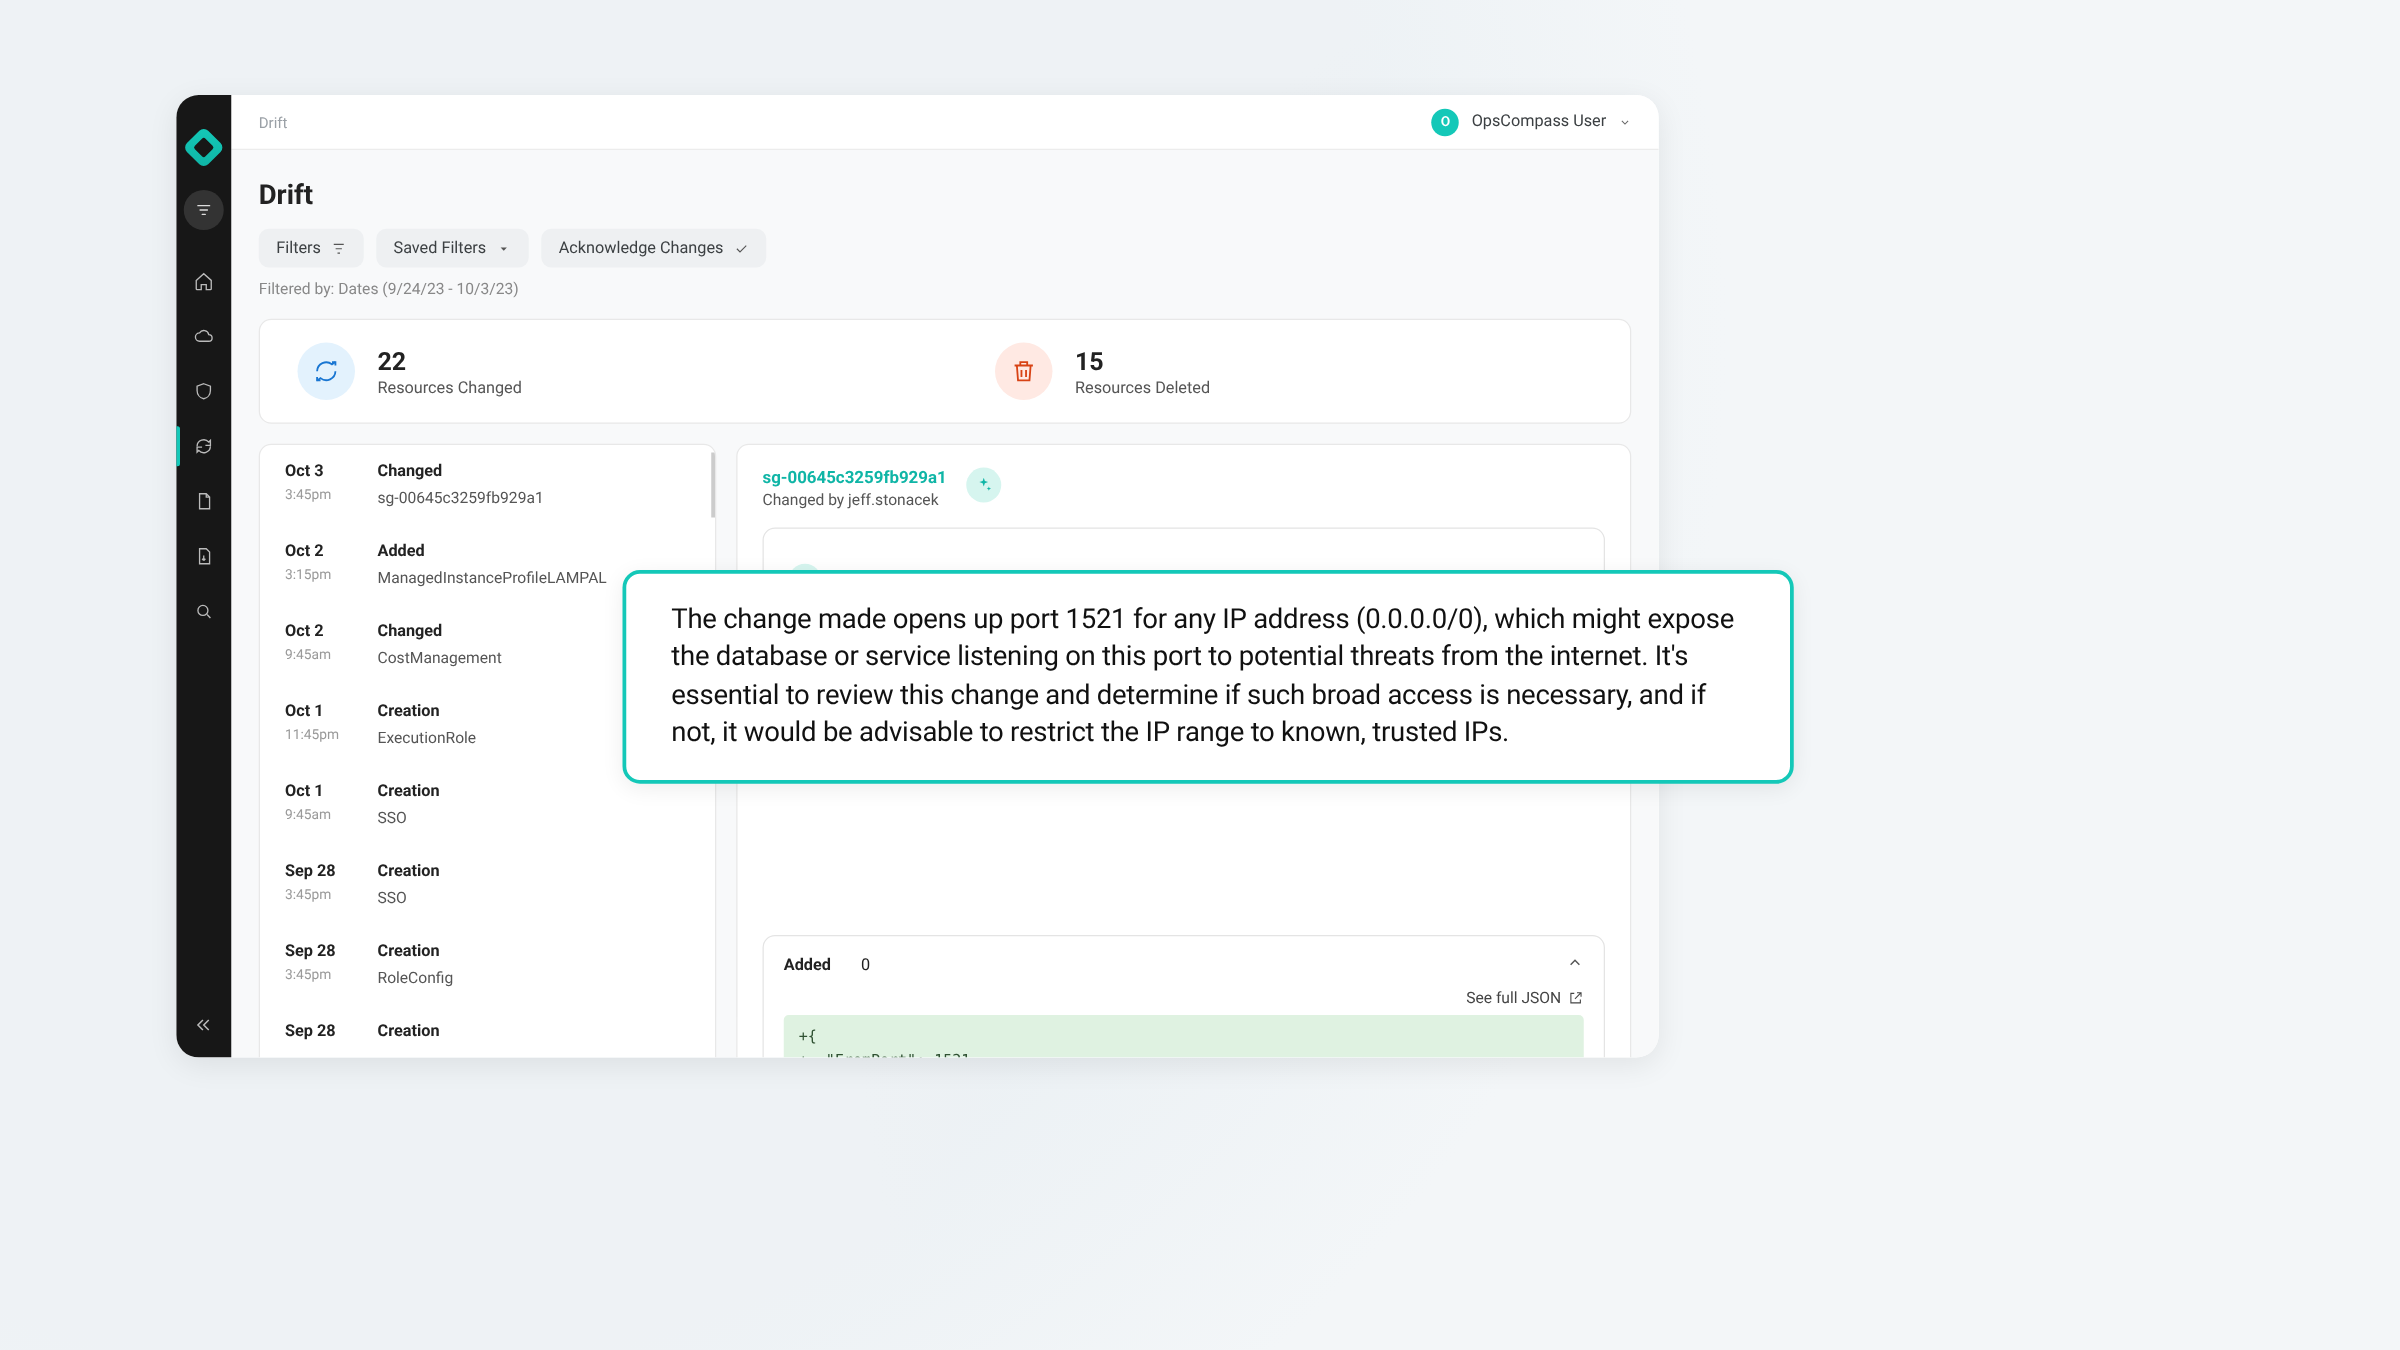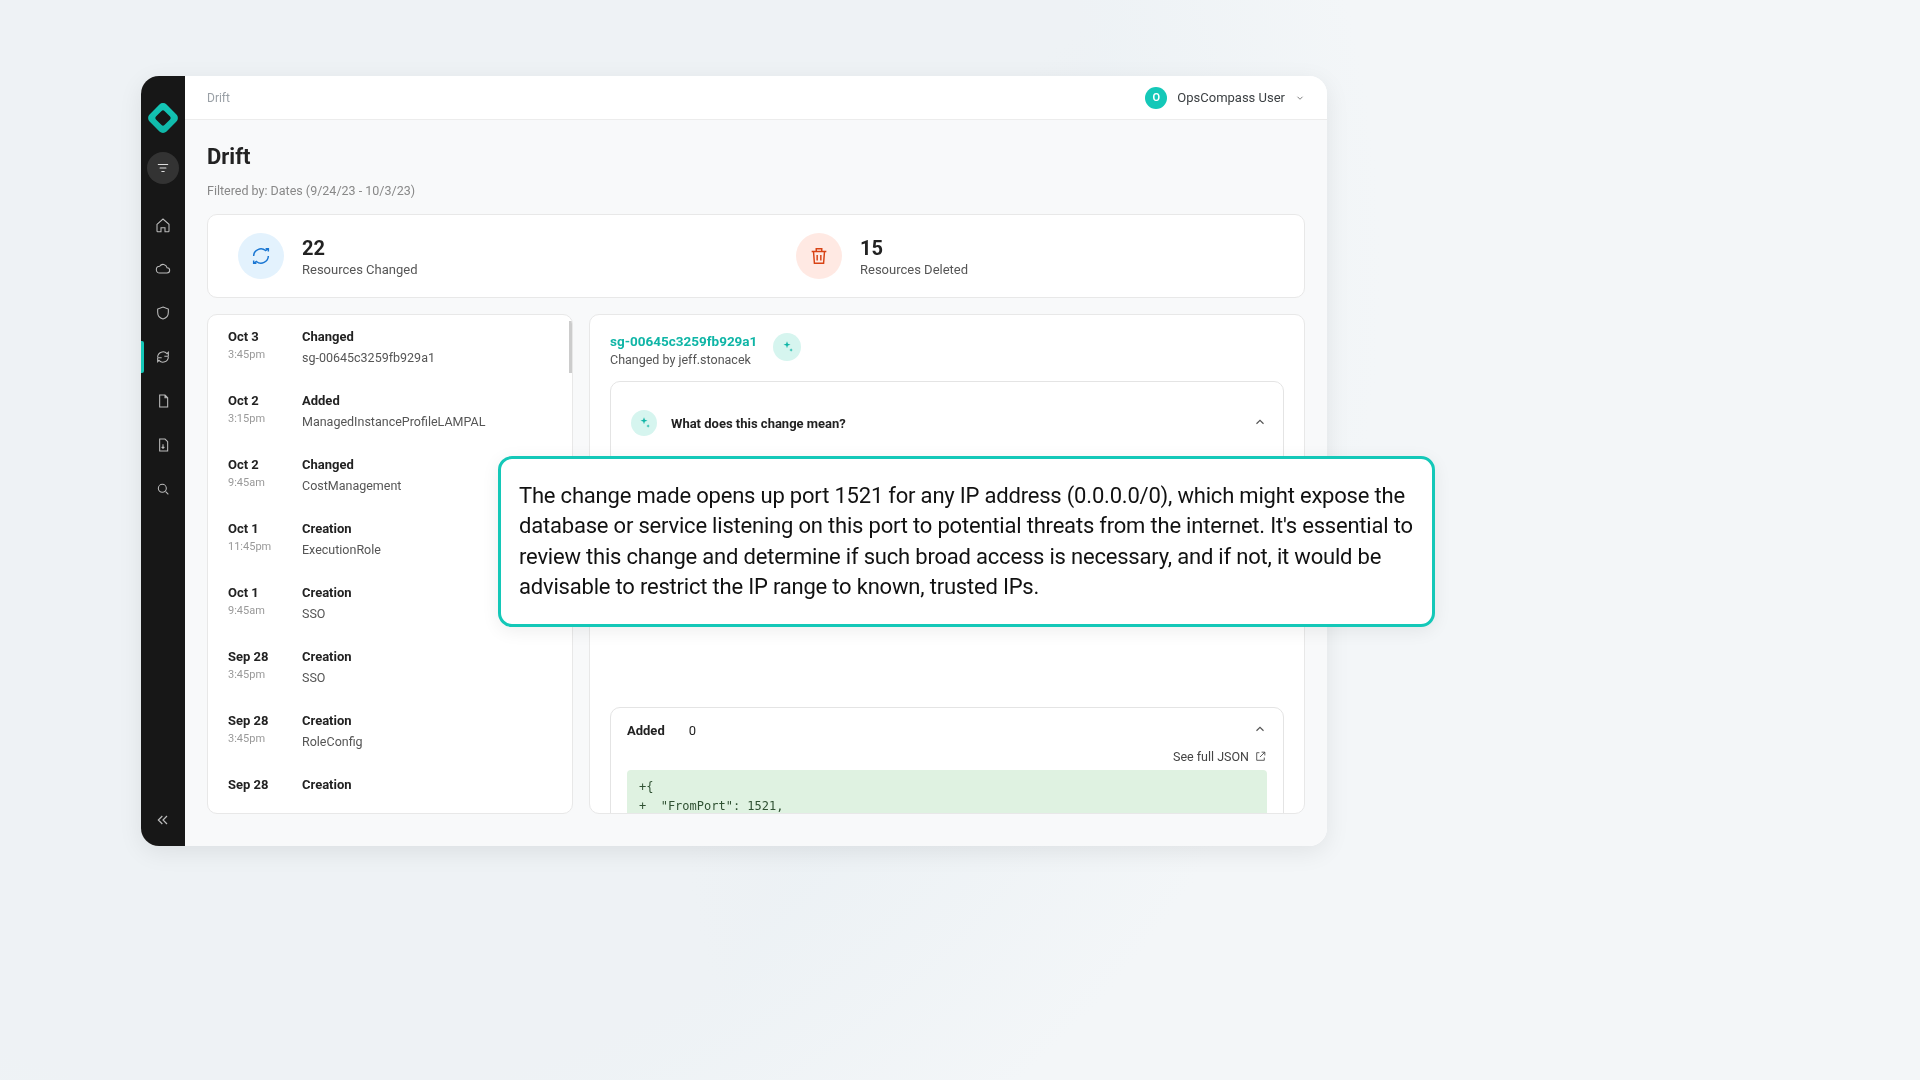--- a/index.html
+++ b/index.html
@@ -83,21 +83,21 @@
 .added-head .lbl { font-weight:700; }
 .added-head .chev { margin-left:auto; }
 .see-json { text-align:right; font-size:12.5px; color:#444; margin-bottom:6px; cursor:pointer; display:flex; justify-content:flex-end; align-items:center; gap:5px; }
 .see-json svg { width:13px; height:13px; stroke:#444; fill:none; stroke-width:1.6; }
 .code { background:#dff2e1; border-radius:4px; padding:8px 12px; font-family:ui-monospace,Menlo,Consolas,monospace; font-size:12px; color:#2f5132; line-height:1.55; white-space:pre; }
 
 
 .callout {
   position:absolute; left:498px; top:456px; width:937px;
   background:#fff; border:3px solid #14c8b8; border-radius:14px;
-  padding:22px 18px; font-size:22px; line-height:1.38; letter-spacing:-0.2px; color:#111;
+  padding:22px 36px; font-size:22px; line-height:1.38; letter-spacing:-0.2px; color:#111;
   box-shadow:0 4px 18px rgba(0,0,0,.07);
 }
 .callout p + p { margin-top:20px; }
 </style>
 </head>
 <body>
 
 <div class="app-shell">
 
   <div class="sidebar">
@@ -160,20 +160,40 @@
         <span>OpsCompass User</span>
         <svg viewBox="0 0 24 24">
             <path d="M6 9l6 6 6-6"></path>
           </svg>
       </div>
     </div>
 
     <div class="content">
       <div class="page-title">Drift</div>
 
+      <div class="action-row">
+        <div class="chip">
+          <span>Filters</span>
+          <svg viewBox="0 0 24 24">
+              <path d="M4 5h16M7 12h10M10 19h4"></path>
+            </svg>
+        </div>
+        <div class="chip">
+          <span>Saved Filters</span>
+          <svg viewBox="0 0 24 24">
+              <path d="M7 10l5 5 5-5z" fill="#555" stroke="none"></path>
+            </svg>
+        </div>
+        <div class="chip">
+          <span>Acknowledge Changes</span>
+          <svg viewBox="0 0 24 24">
+              <path d="M5 12l5 5L20 7"></path>
+            </svg>
+        </div>
+      </div>
 
       <div class="filtered-by">Filtered by: Dates (9/24/23 - 10/3/23)</div>
 
       <div class="stat-panel">
         <div class="stat">
           <div class="stat-icon changed">
               <svg viewBox="0 0 24 24">
                 <path d="M4 12a8 8 0 0113-6l3-2M20 12a8 8 0 01-13 6l-3 2"></path>
                 <path d="M17 4h3v3M7 20H4v-3"></path>
               </svg>

